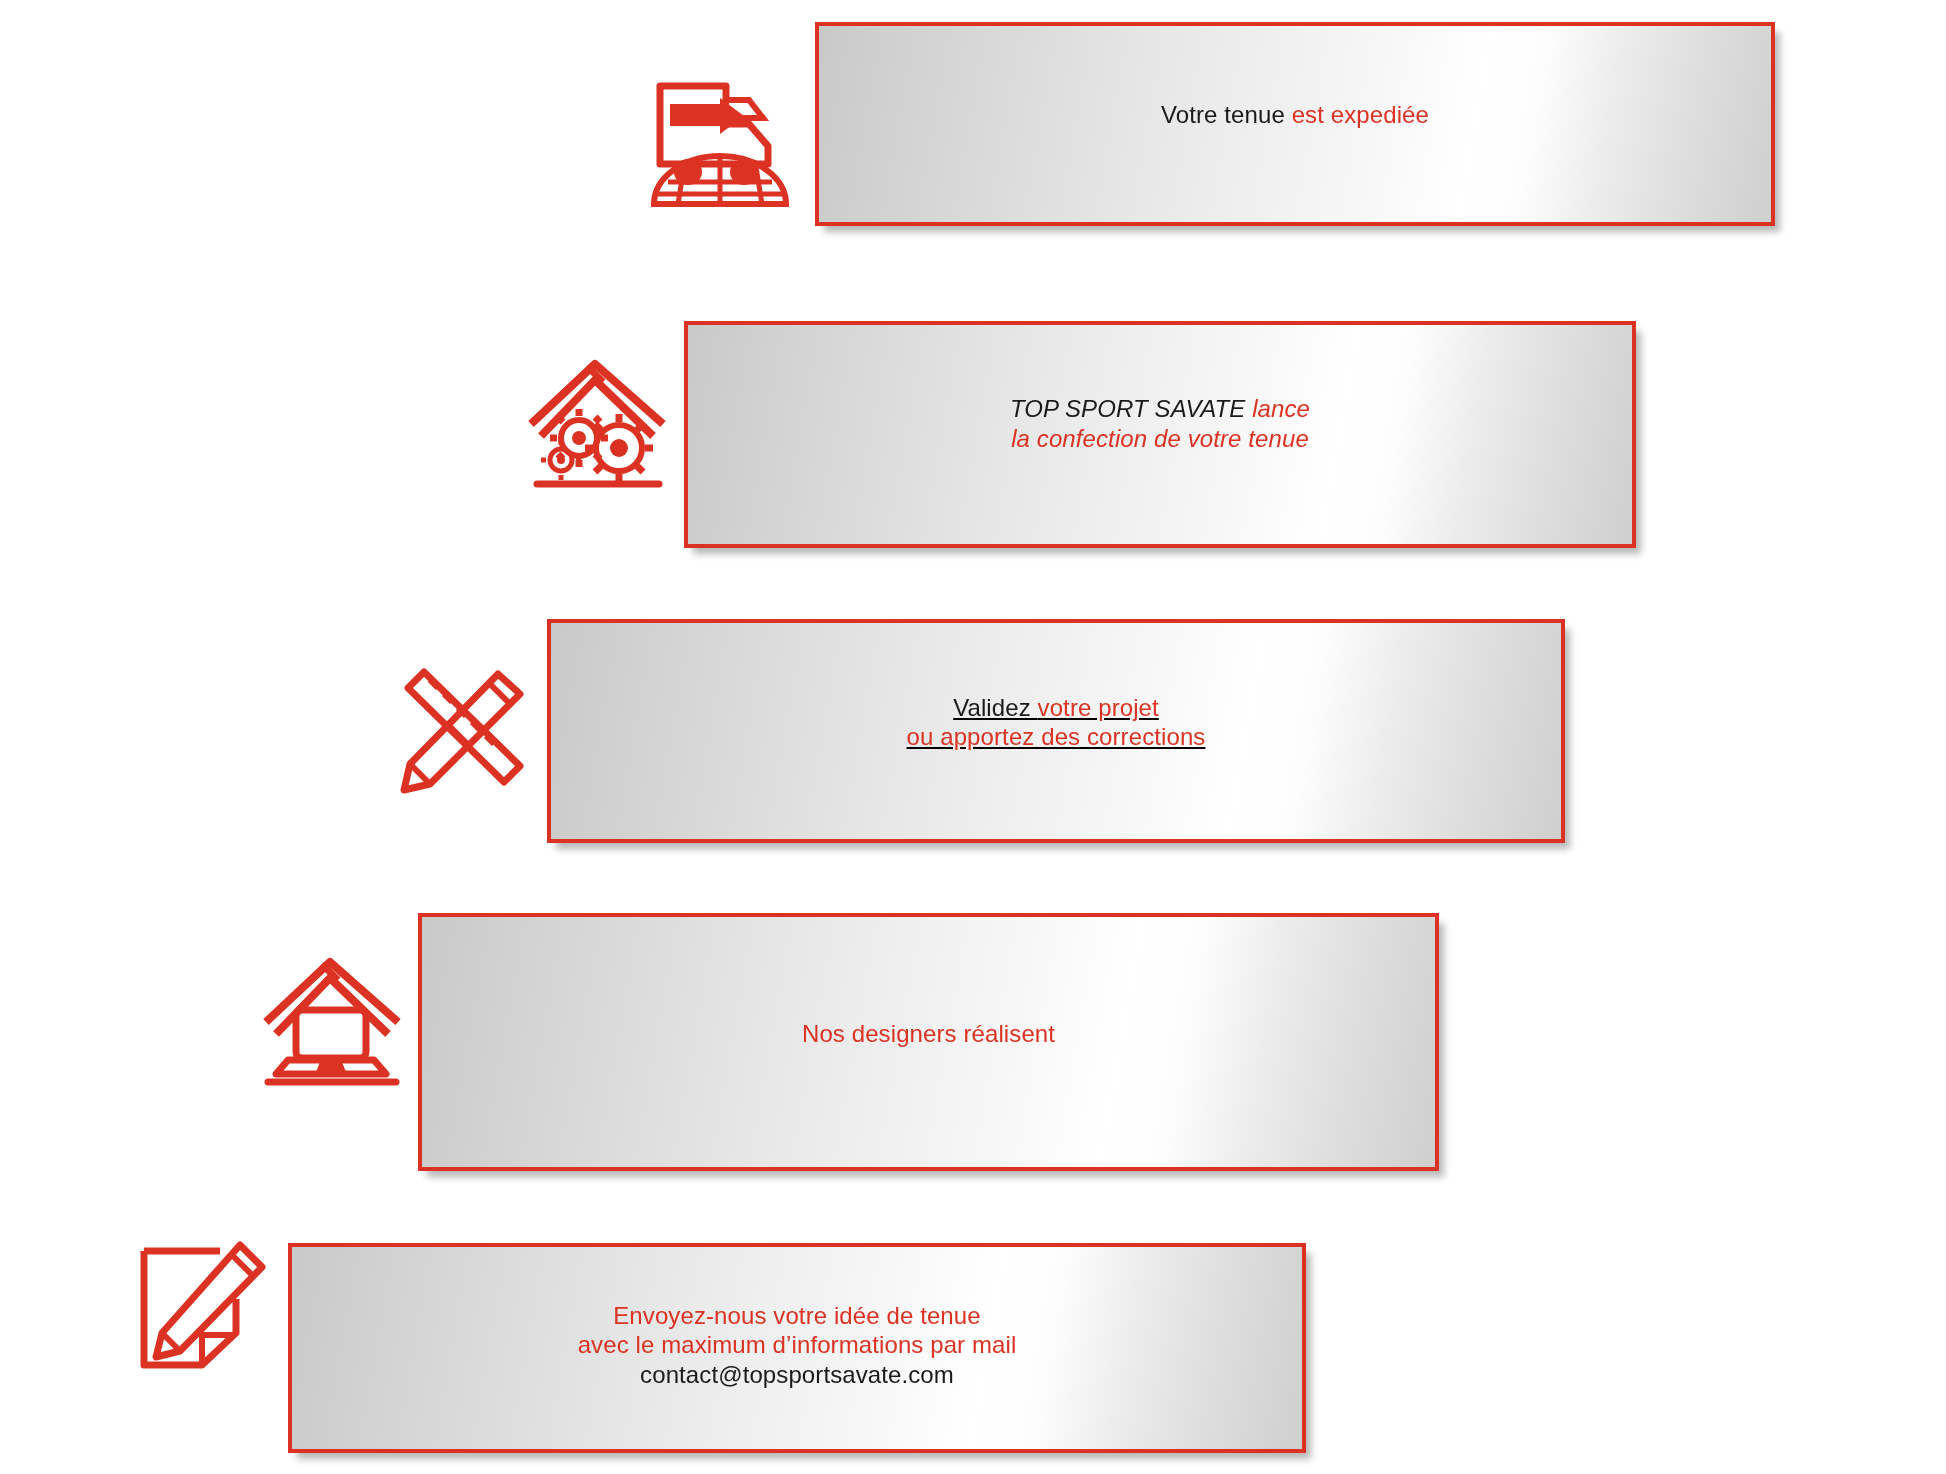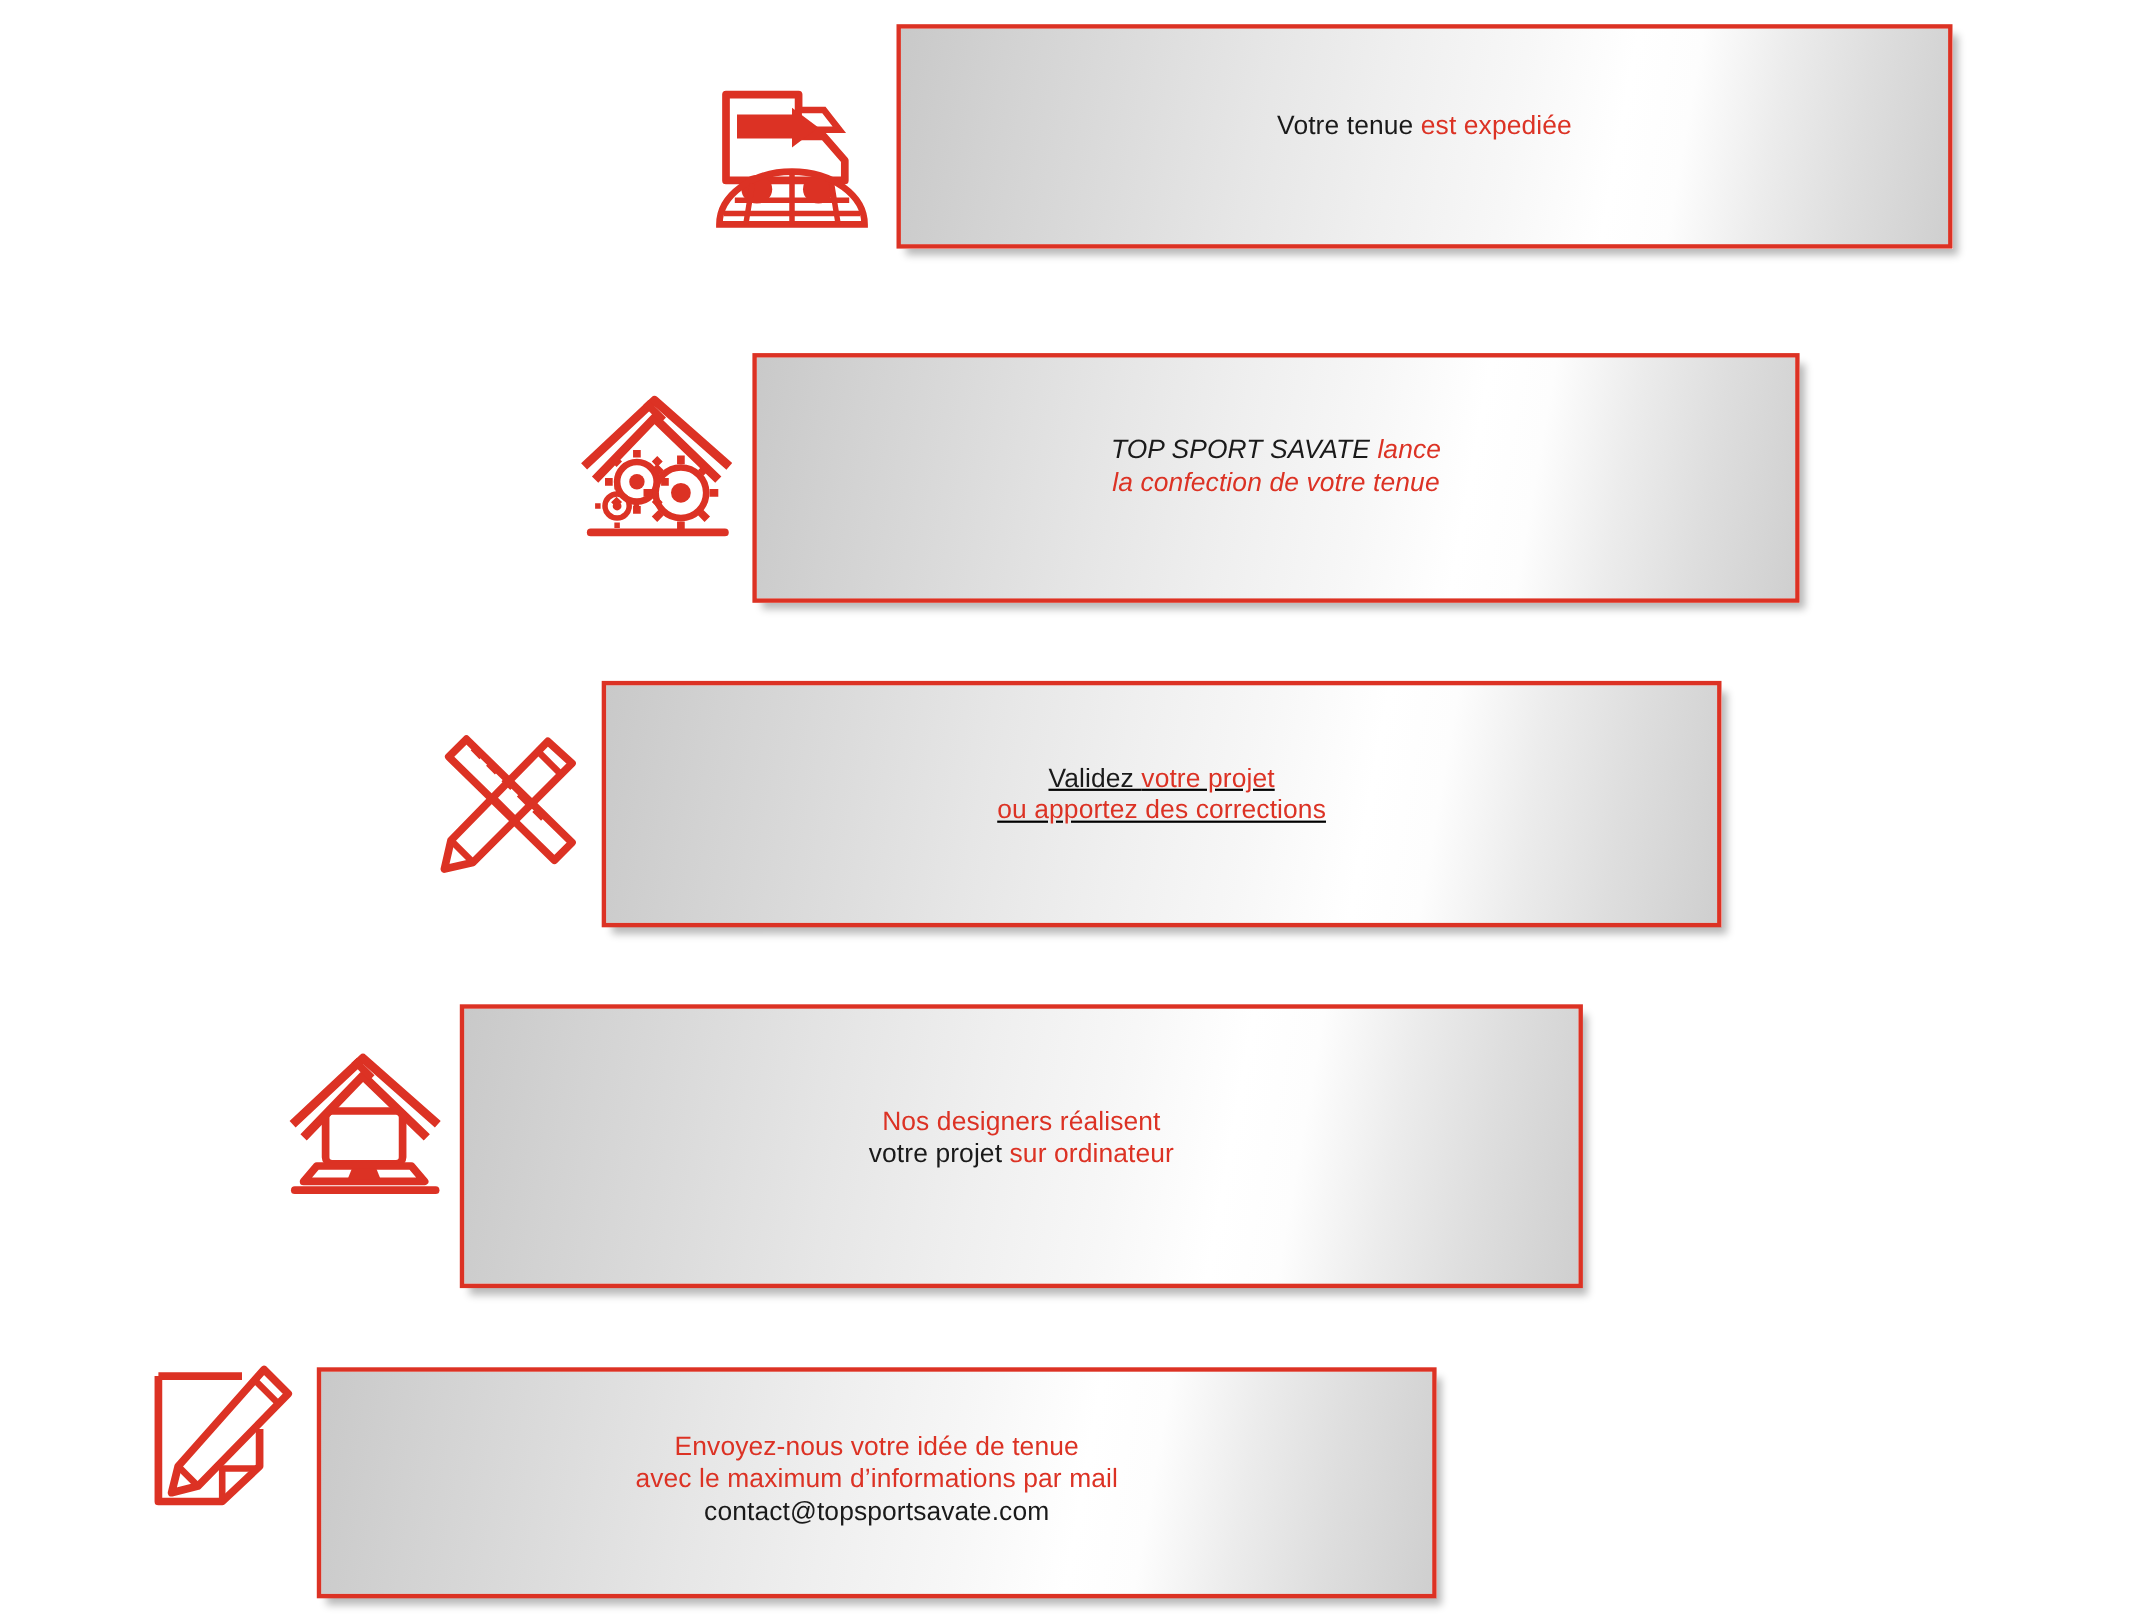--- a/index.html
+++ b/index.html
@@ -208,21 +208,20 @@
         <path d="M30 112 L116 112 L128 126 L18 126 Z" stroke-width="7" stroke-linejoin="round"></path>
         <path d="M62 114 H84 L88 124 H58 Z" fill="#DC3224" stroke="none"></path>
         <path d="M10 134 H138" stroke-width="7" stroke-linecap="round"></path>
       </svg>
     </span>
 
     <div class="bar">
       <div class="bar-inner">
         <div class="bar-text">
           <span class="line"><span class="rd">Nos designers réalisent</span></span>
-          <span class="line"><span class="bk">votre projet </span><span class="rd">sur ordinateur</span></span>
         </div>
       </div>
 
     </div>
   </div>
 
   <div class="step" id="step1">
     <span class="icon-box">
       <svg width="150" height="140" viewBox="0 0 150 140" fill="none" stroke="#DC3224" stroke-width="7">
         <path d="M16 14 H92 M16 14 V128 H74 L108 96 V62" stroke-linejoin="round"></path>

